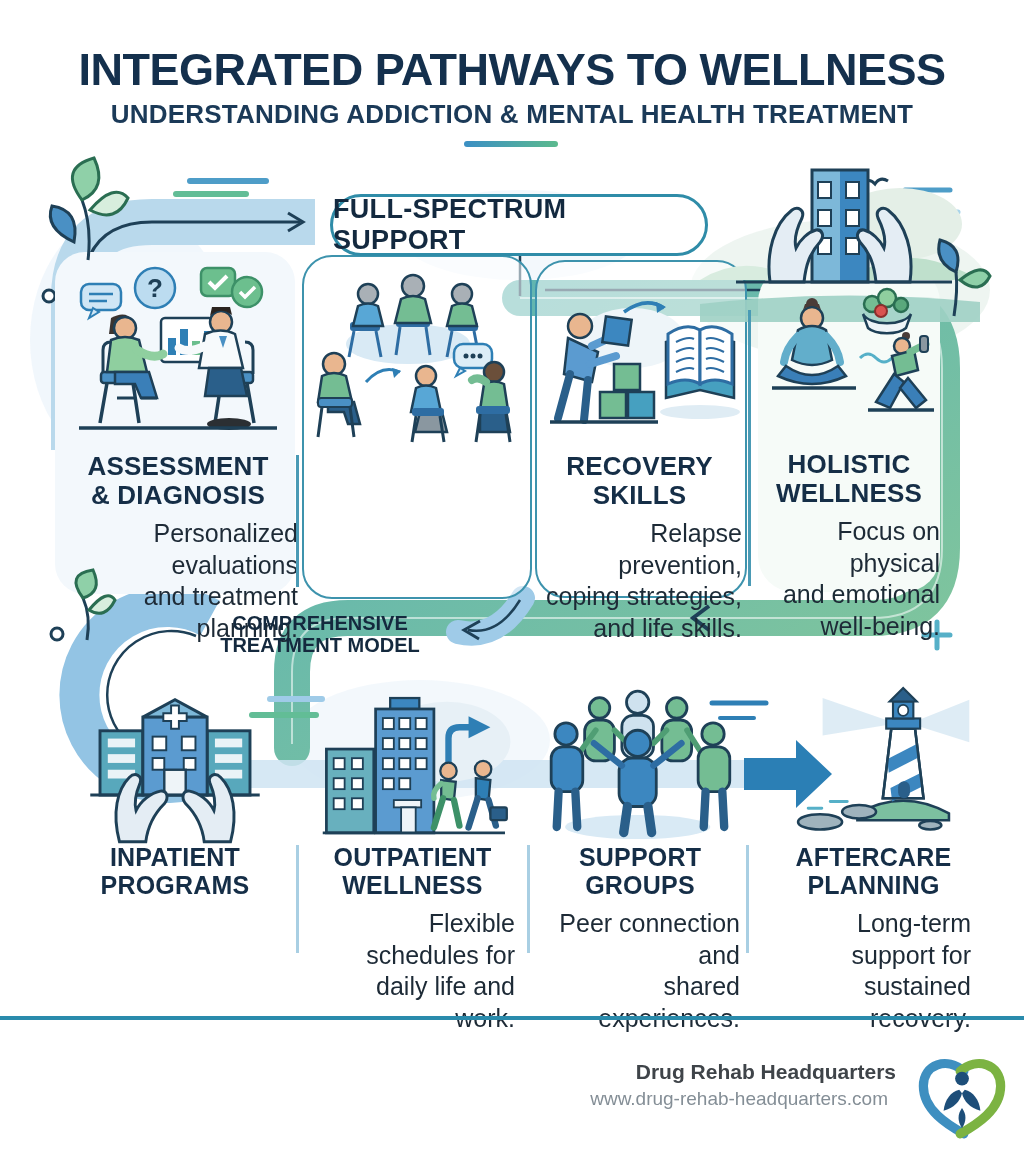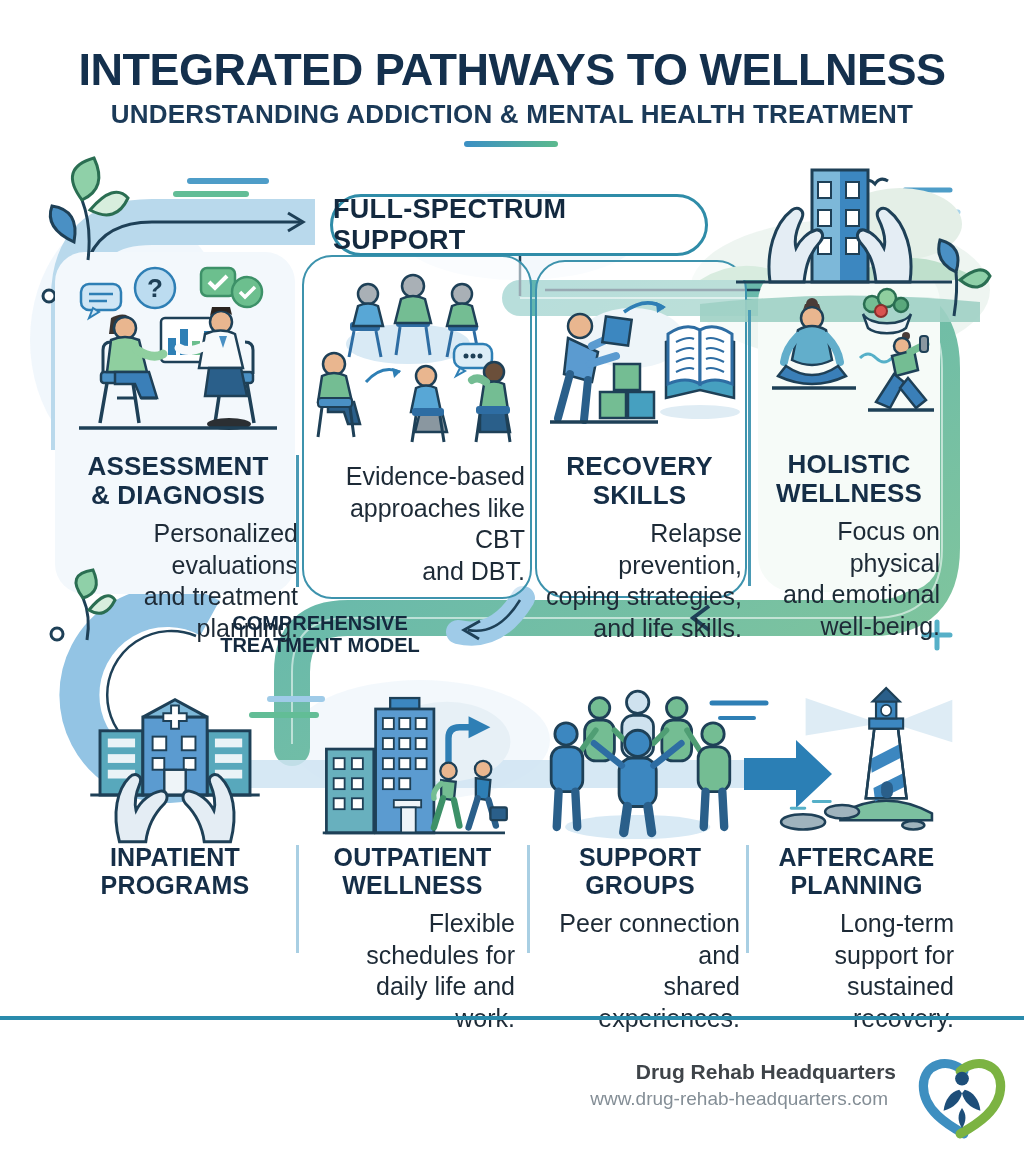--- a/index.html
+++ b/index.html
@@ -234,23 +234,20 @@
         <rect x="104" y="144" width="32" height="8" rx="3" fill="#2e6da3"></rect>
         <path d="M108 152 l-4 26 M132 152 l4 26" stroke="#1e4057" stroke-width="3"></path>
         <circle cx="186" cy="108" r="10" fill="#6b4f3a" stroke="#1e4057" stroke-width="2.5"></circle>
         <path d="M176 120 q10 -5 20 0 l4 26 h-28 Z" fill="#74bd93" stroke="#1e4057" stroke-width="2.5"></path>
         <path d="M178 118 q-8 -6 -14 -2" fill="none" stroke="#74bd93" stroke-width="8" stroke-linecap="round"></path>
         <path d="M172 146 h26 l4 22 h-30 Z" fill="#2a5f8a" stroke="#1e4057" stroke-width="2.5"></path>
         <rect x="168" y="142" width="34" height="8" rx="3" fill="#2e6da3"></rect>
         <path d="M172 150 l-4 28 M198 150 l4 28" stroke="#1e4057" stroke-width="3"></path>
       </svg>
     </div>
-    <div class="sec-desc">Evidence-based
-approaches like CBT
-and DBT.</div>
   </div>
 
   <div class="abs sec z2" style="left:537px;top:266px;width:205px">
     <div class="iconbox" style="height:186px">
       <svg width="200" height="180" viewBox="0 0 200 180">
         <ellipse cx="92" cy="66" rx="52" ry="30" fill="#eef5f9"></ellipse>
         <path d="M84 40 Q106 24 124 36" fill="none" stroke="#2e7fb5" stroke-width="3.5"></path>
         <path d="M116 30 l10 5 -9 6 Z" fill="#2e7fb5"></path>
         <circle cx="40" cy="54" r="12" fill="#e9b68f" stroke="#1e4057" stroke-width="2.5"></circle>
         <path d="M28 66 L58 80 L52 110 L24 102 Z" fill="#5b9bd0" stroke="#1e4057" stroke-width="2.5"></path>
@@ -419,21 +416,21 @@
         <path d="M88 96 L58 72 M122 96 L152 72" stroke="#2e6da3" stroke-width="7" stroke-linecap="round"></path>
         <path d="M94 140 L90 168 M116 140 L120 168" stroke="#2a5f8a" stroke-width="10" stroke-linecap="round"></path>
       </svg>
     </div>
     <div class="sec-title sm">SUPPORT
 GROUPS</div>
     <div class="sec-desc">Peer connection and
 shared experiences.</div>
   </div>
 
-  <div class="abs sec z2" style="left:759px;top:672px;width:195px">
+  <div class="abs sec z2" style="left:776px;top:672px;width:195px">
     <div class="iconbox" style="height:172px">
       <svg width="195" height="168" viewBox="0 0 230 190">
         <polygon points="142,52 55,22 55,66" fill="#d6e7f3" opacity="0.8"></polygon>
         <polygon points="158,52 228,24 228,74" fill="#d6e7f3" opacity="0.8"></polygon>
         <path d="M96 158 Q150 128 204 158 L204 166 H96 Z" fill="#7cc0a0" stroke="#1e4057" stroke-width="3"></path>
         <path d="M136 58 L164 58 L174 140 L126 140 Z" fill="#ffffff" stroke="#1e4057" stroke-width="3"></path>
         <polygon points="131,94 166,76 168,92 133,110" fill="#3c87c0"></polygon>
         <polygon points="135,128 171,110 173,126 137,144" fill="#3c87c0"></polygon>
         <path d="M136 58 L164 58 L174 140 L126 140 Z" fill="none" stroke="#1e4057" stroke-width="3"></path>
         <rect x="130" y="46" width="40" height="12" fill="#3c87c0" stroke="#1e4057" stroke-width="2.5"></rect>

